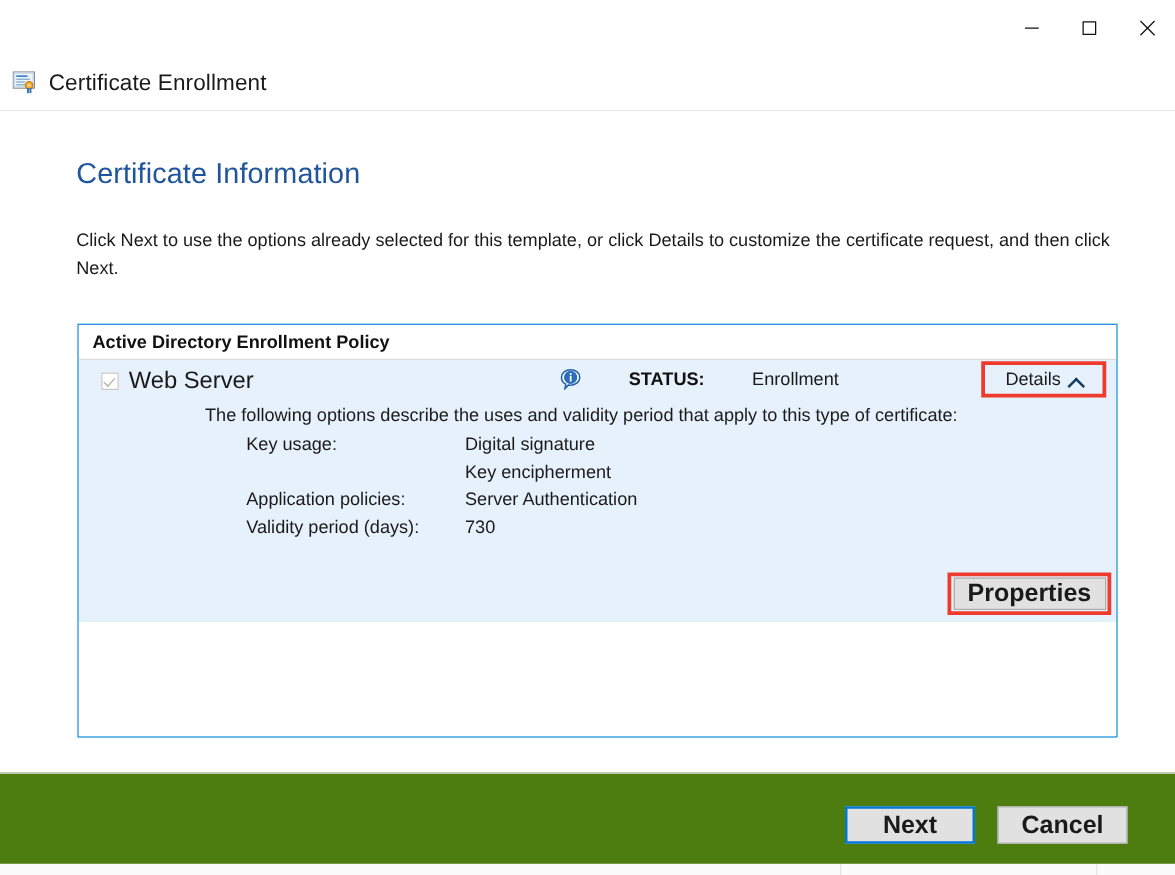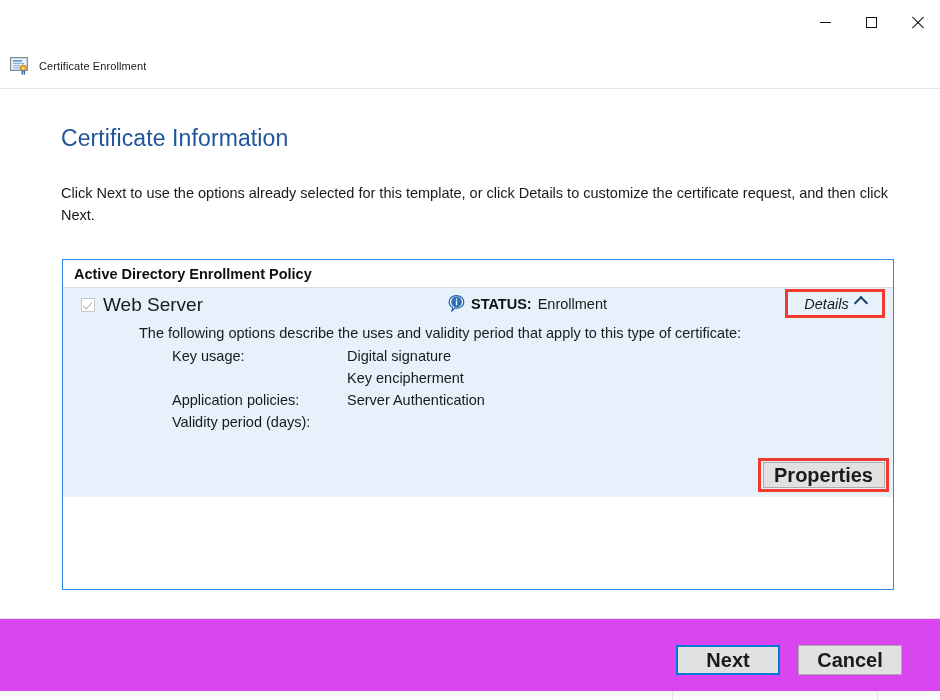--- a/index.html
+++ b/index.html
@@ -148,21 +148,21 @@
   }
   .cert-icon {
     margin-left: 10px;
     width: 20px;
     height: 18px;
     position: relative;
     flex: none;
   }
   .apptitle-text {
     margin-left: 9px;
-    font-size: 11px;
+    font-size: 18px;
     color: #1a1a1a;
     letter-spacing: 0.1px;
   }
 
   
   .content {
     position: absolute;
     left: 0; top: 89px;
     width: 940px;
     height: 529px;
@@ -258,20 +258,21 @@
     margin-left: 8px;
     font-size: 19px;
     color: #1a1a1a;
   }
   .status-wrap {
     position: absolute;
     left: 385px;
     top: 7px;
     display: flex;
     align-items: center;
+    gap: 32px;
   }
   .info-icon {
     width: 17px;
     height: 17px;
     position: relative;
     flex: none;
   }
   .status-label {
     margin-left: 6px;
     font-size: 14.5px;
@@ -294,38 +295,37 @@
     border: 3px solid #ef3b2d;
     box-sizing: border-box;
     display: flex;
     align-items: center;
     justify-content: center;
   }
   .details-link {
     font-size: 14.5px;
     color: #1a1a1a;
     display: flex;
-    align-items: flex-start;
+    align-items: flex-end;
     gap: 7px;
     cursor: default;
-    font-style: italic;
   }
   .chev-up {
     width: 8px;
     height: 8px;
     border: solid #123b66;
     border-width: 2px 0 0 2px;
     transform: rotate(45deg);
     position: relative;
     top: 2px;
   }
 
   
   .details-block {
-    padding-left: 76px;
+    padding-left: 101px;
     padding-top: 4px;
     font-size: 14.5px;
     color: #1a1a1a;
     line-height: 22px;
   }
   .det-intro { margin-bottom: 1px; }
   .det-grid {
     margin-left: 33px;
     display: grid;
     grid-template-columns: 175px auto;
@@ -365,21 +365,21 @@
     height: 26px;
   }
 
   
   .footer {
     position: absolute;
     left: 0;
     top: 618px;
     width: 940px;
     height: 72px;
-    background: #d946ef;
+    background: #4d7c0f;
     border-top: 1px solid #dfdfdf;
   }
   .footer-buttons {
     position: absolute;
     right: 38px;
     top: 26px;
     display: flex;
     gap: 18px;
   }
   .btn-next {
@@ -480,20 +480,21 @@
         <div class="details-block">
           <div class="det-intro">The following options describe the uses and validity period that apply to this type of certificate:</div>
           <div class="det-grid">
             <div class="det-label">Key usage:</div>
             <div class="det-value">Digital signature</div>
             <div class="det-label"></div>
             <div class="det-value">Key encipherment</div>
             <div class="det-label">Application policies:</div>
             <div class="det-value">Server Authentication</div>
             <div class="det-label">Validity period (days):</div>
+            <div class="det-value">730</div>
           </div>
         </div>
 
         <div class="props-highlight">
           <button class="btn btn-props">Properties</button>
         </div>
 
       </div>
 
       <div class="gb-rest"></div>

